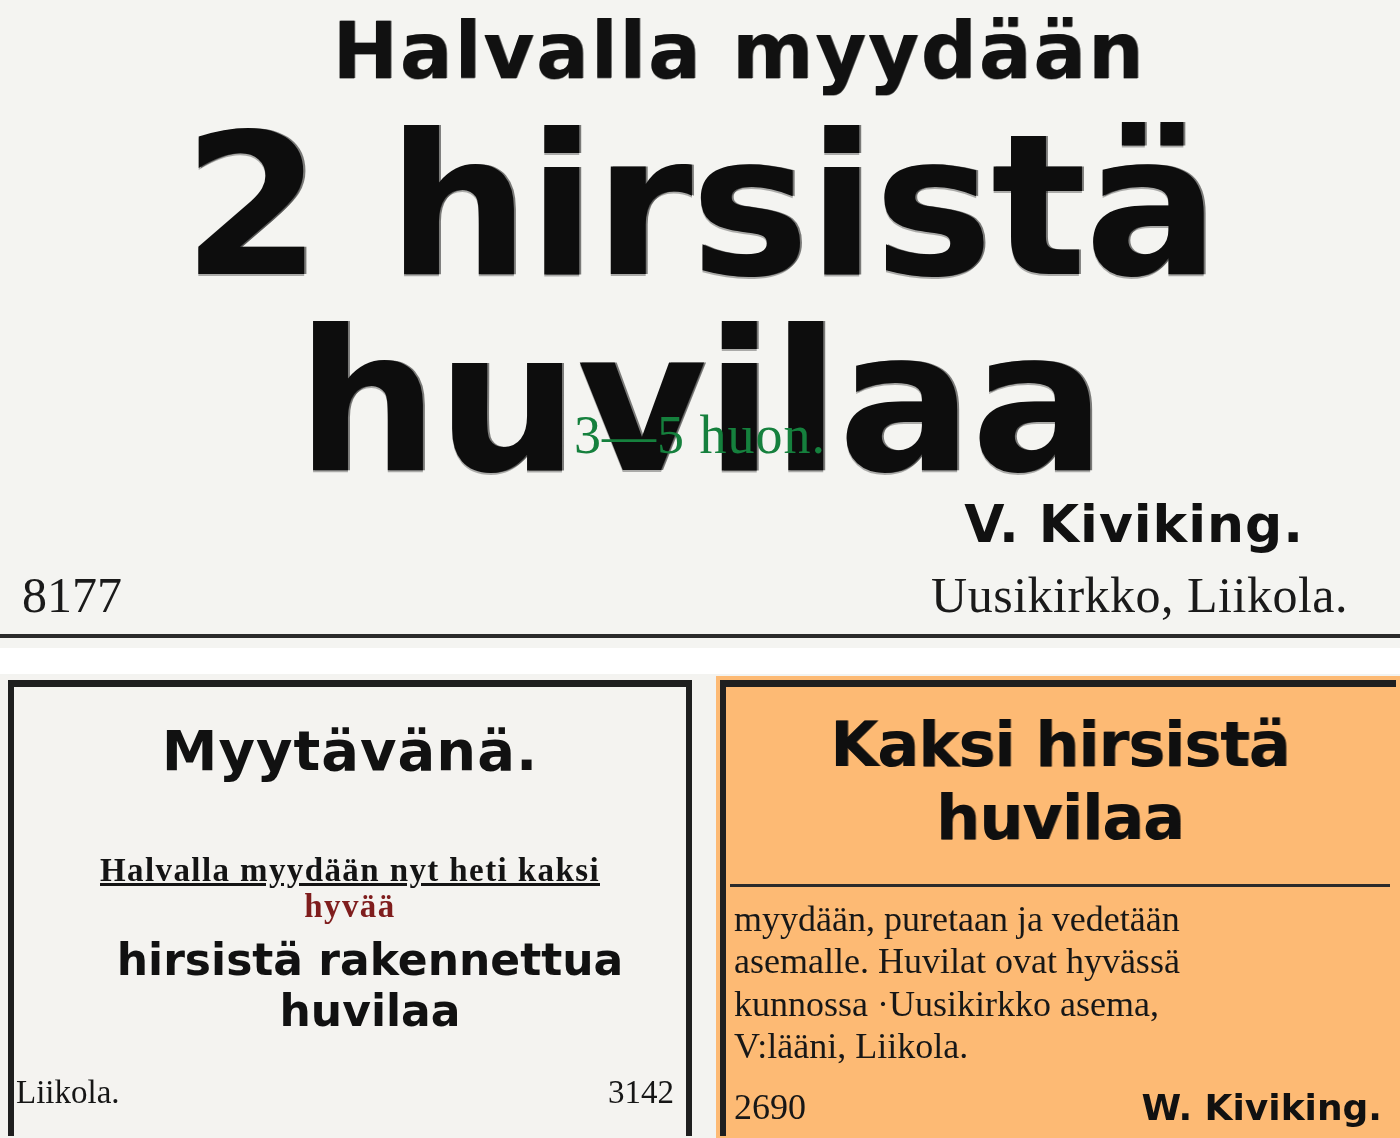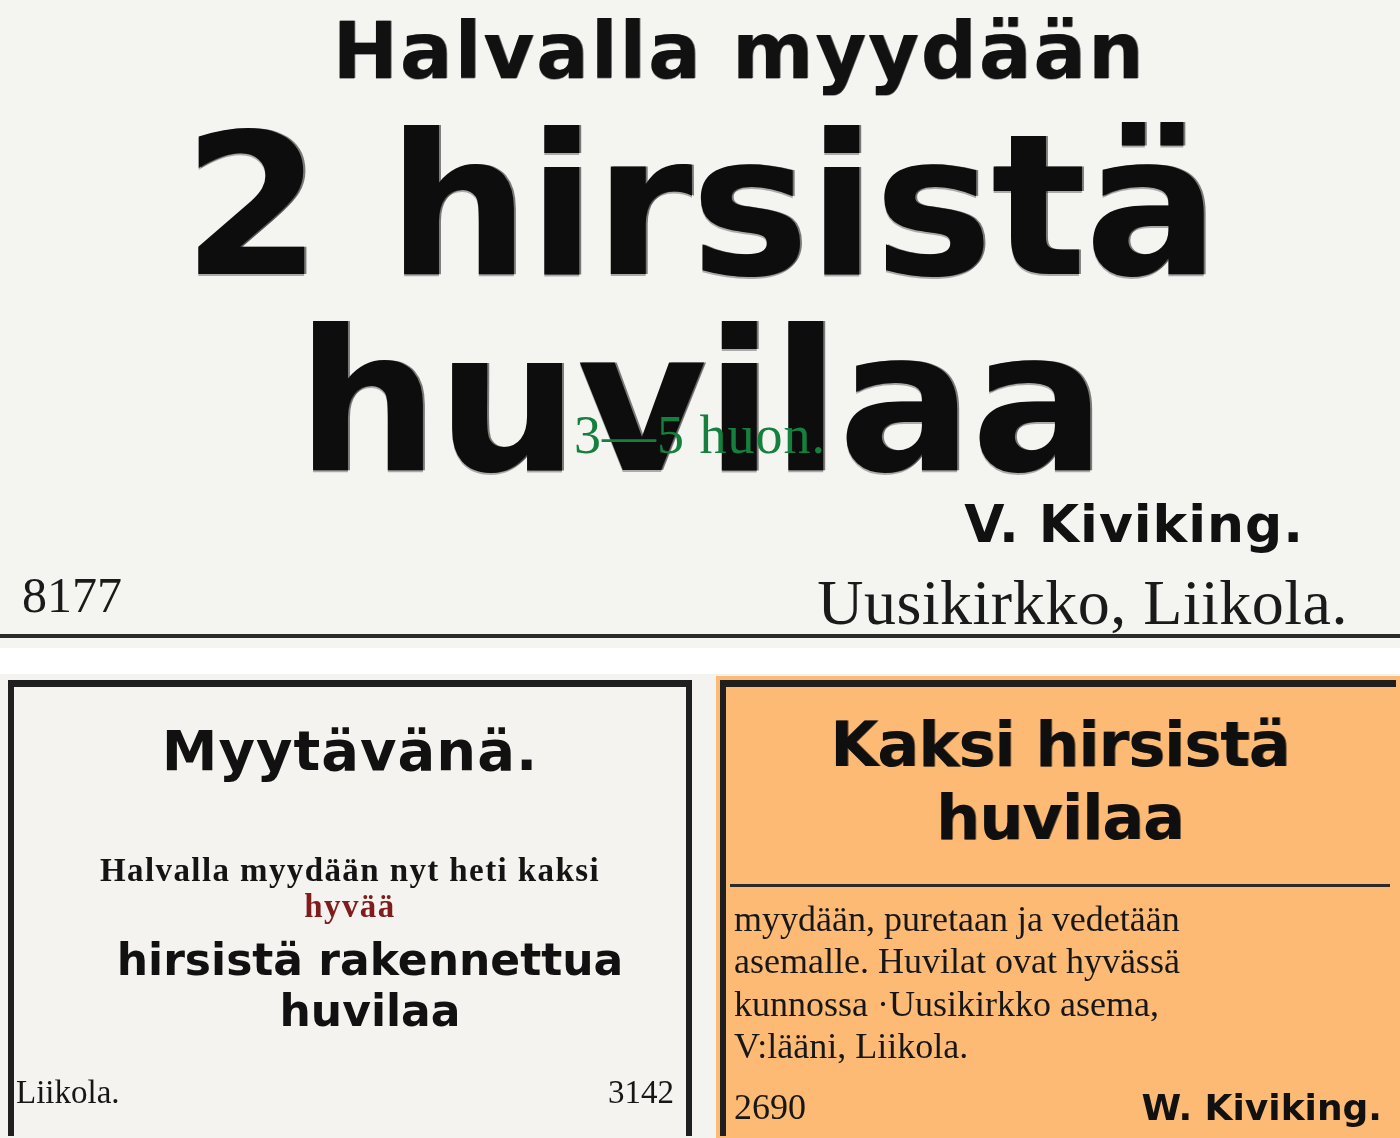--- a/index.html
+++ b/index.html
@@ -80,21 +80,21 @@
     font-weight: bold;
     font-size: 52px;
     letter-spacing: 1px;
     color: #111;
   }
   .ad-top .place {
     position: absolute;
     top: 566px;
     right: 52px;
     font-family: "Liberation Serif", serif;
-    font-size: 64px;
+    font-size: 50px;
     letter-spacing: 0.5px;
     color: #1a1a1a;
   }
   .ad-top .ref-number {
     position: absolute;
     top: 566px;
     left: 22px;
     font-family: "Liberation Serif", serif;
     font-size: 50px;
     color: #1a1a1a;
@@ -168,20 +168,21 @@
     position: absolute;
     top: 176px;
     left: 14px;
     width: 672px;
     text-align: center;
     font-family: "Liberation Serif", serif;
     font-weight: bold;
     font-size: 33px;
     letter-spacing: 1.4px;
     color: #141414;
+    text-decoration: underline;
   }
   .ad-left .line2 {
     position: absolute;
     top: 212px;
     left: 14px;
     width: 672px;
     text-align: center;
     font-family: "Liberation Serif", serif;
     font-weight: bold;
     font-size: 33px;

